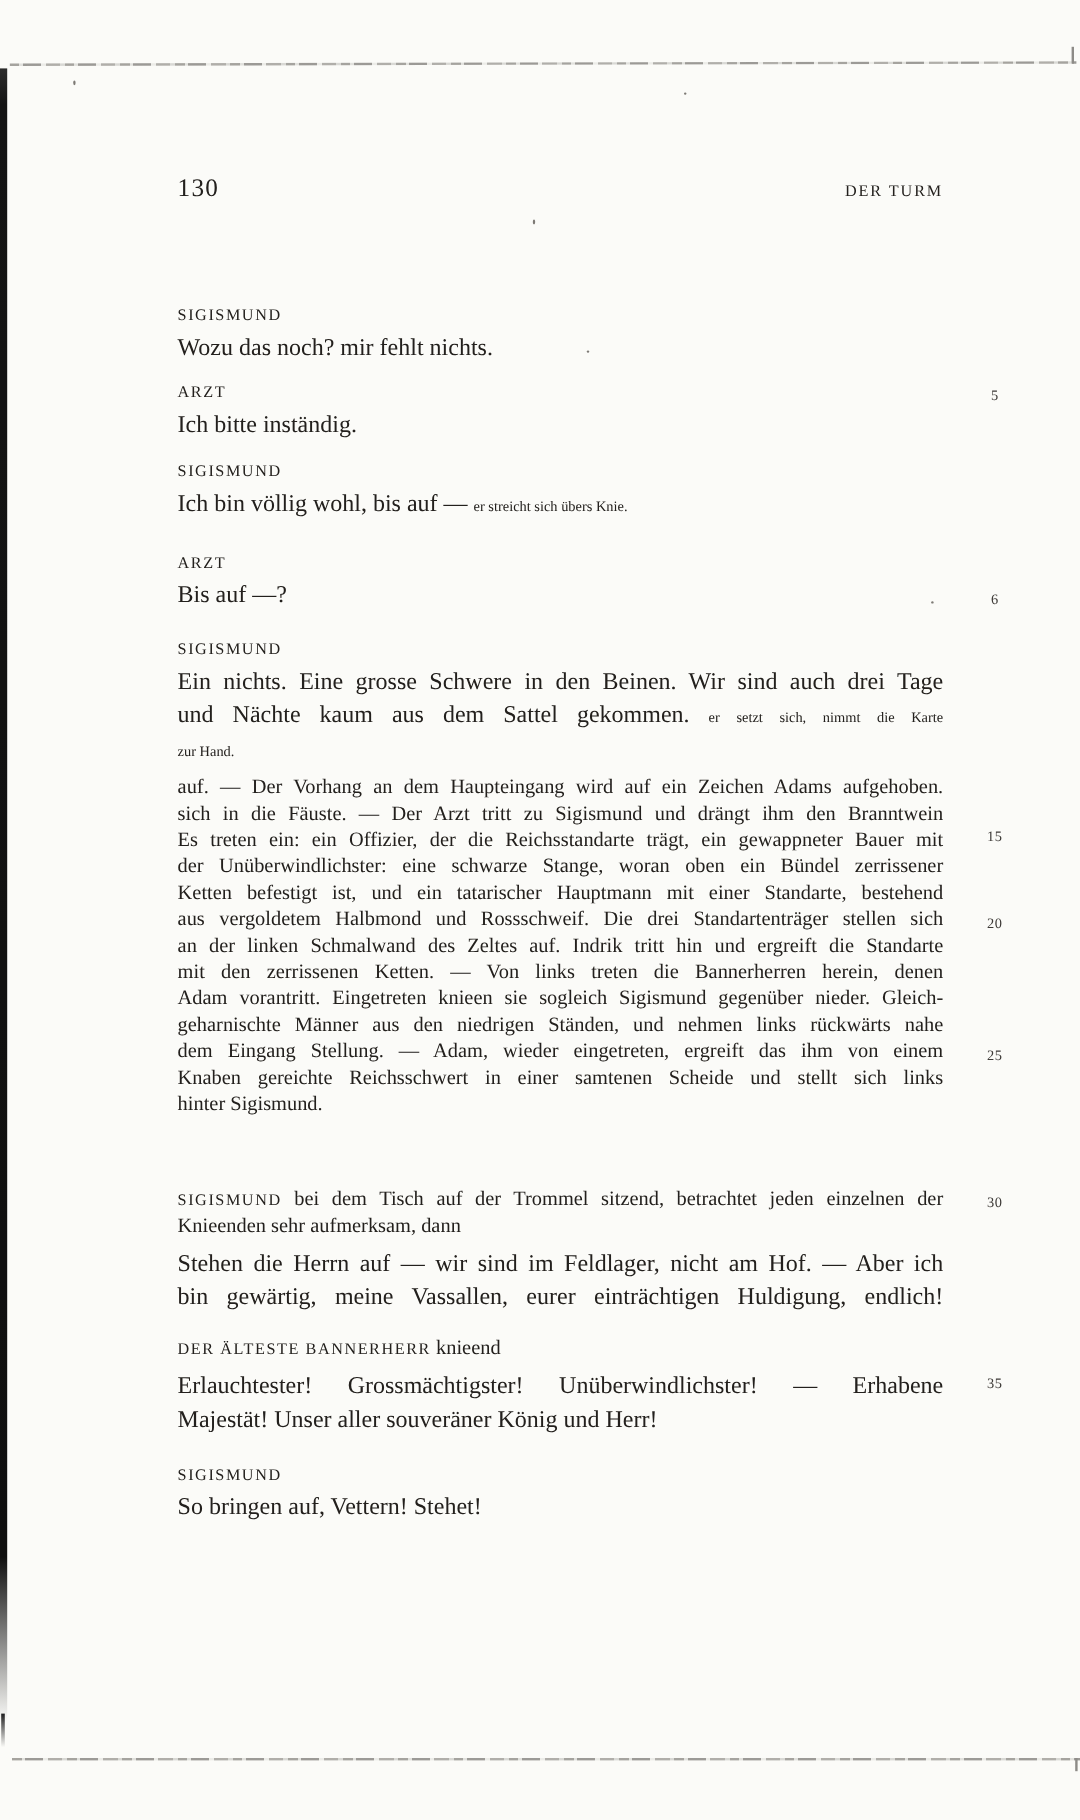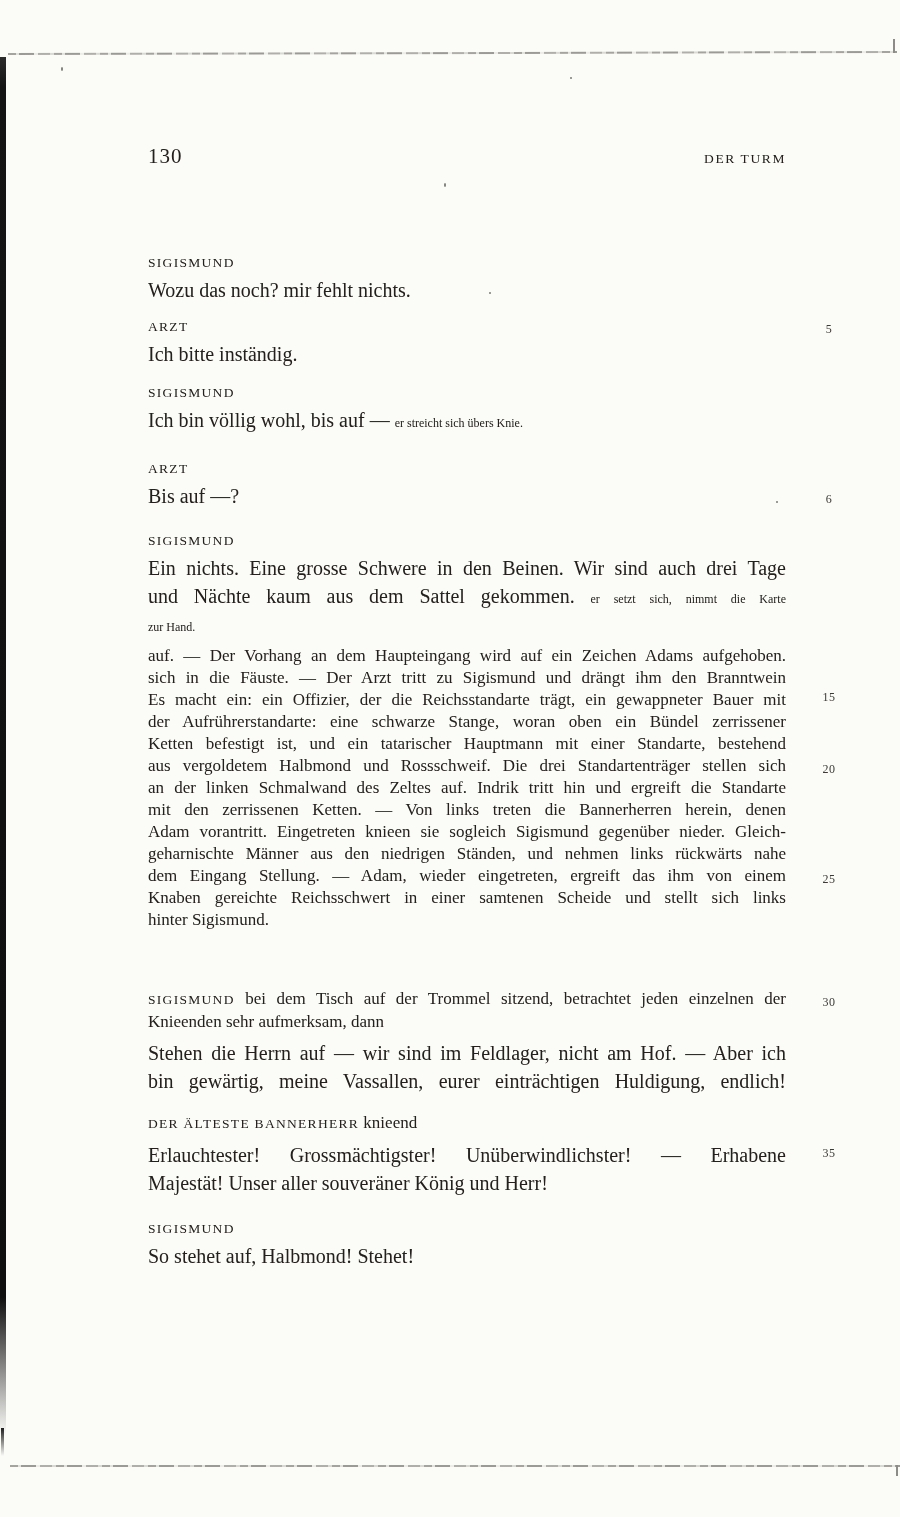--- a/index.html
+++ b/index.html
@@ -98,22 +98,22 @@
     <div class="dialogue">
       <span class="line j">Ein nichts. Eine grosse Schwere in den Beinen. Wir sind auch drei Tage</span>
       <span class="line j"><span>und Nächte kaum aus dem Sattel gekommen.</span> <span class="si">er setzt sich, nimmt die Karte</span></span>
       <span class="line si">zur Hand.</span>
     </div>
   </div>
 
   <div class="col stage" style="top:645px;">
     <span class="line j">auf. — Der Vorhang an dem Haupteingang wird auf ein Zeichen Adams aufgehoben.</span>
     <span class="line j">sich in die Fäuste. — Der Arzt tritt zu Sigismund und drängt ihm den Branntwein</span>
-    <span class="line j">Es macht ein: ein Offizier, der die Reichsstandarte trägt, ein gewappneter Bauer mit</span>
-    <span class="line j">der Aufrührerstandarte: eine schwarze Stange, woran oben ein Bündel zerrissener</span>
+    <span class="line j">Es treten ein: ein Offizier, der die Reichsstandarte trägt, ein gewappneter Bauer mit</span>
+    <span class="line j">der Unüberwindlichster: eine schwarze Stange, woran oben ein Bündel zerrissener</span>
     <span class="line j">Ketten befestigt ist, und ein tatarischer Hauptmann mit einer Standarte, bestehend</span>
     <span class="line j">aus vergoldetem Halbmond und Rossschweif. Die drei Standartenträger stellen sich</span>
     <span class="line j">an der linken Schmalwand des Zeltes auf. Indrik tritt hin und ergreift die Standarte</span>
     <span class="line j">mit den zerrissenen Ketten. — Von links treten die Bannerherren herein, denen</span>
     <span class="line j">Adam vorantritt. Eingetreten knieen sie sogleich Sigismund gegenüber nieder. Gleich-</span>
     <span class="line j">geharnischte Männer aus den niedrigen Ständen, und nehmen links rückwärts nahe</span>
     <span class="line j">dem Eingang Stellung. — Adam, wieder eingetreten, ergreift das ihm von einem</span>
     <span class="line j">Knaben gereichte Reichsschwert in einer samtenen Scheide und stellt sich links</span>
     <span class="line">hinter Sigismund.</span>
   </div>
@@ -134,16 +134,16 @@
       <span class="line"><span class="label">DER ÄLTESTE BANNERHERR</span> <span>knieend</span></span>
     </div>
     <div class="dialogue" style="margin-top:6px;">
       <span class="line j">Erlauchtester! Grossmächtigster! Unüberwindlichster! — Erhabene</span>
       <span class="line">Majestät! Unser aller souveräner König und Herr!</span>
     </div>
   </div>
 
   <div class="col speech" style="top:1220px;">
     <span class="label">SIGISMUND</span>
-    <p class="dialogue">So stehet auf, Halbmond! Stehet!</p>
+    <p class="dialogue">So bringen auf, Vettern! Stehet!</p>
   </div>
 
 </div>
 
 </body></html>

